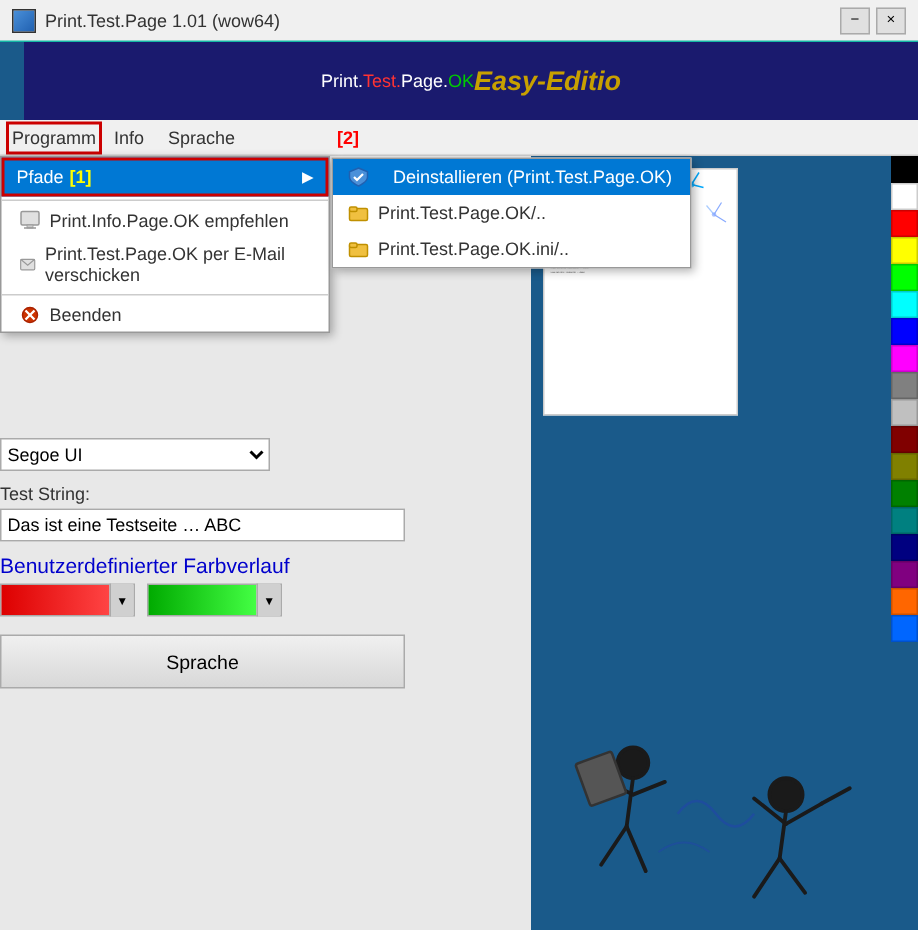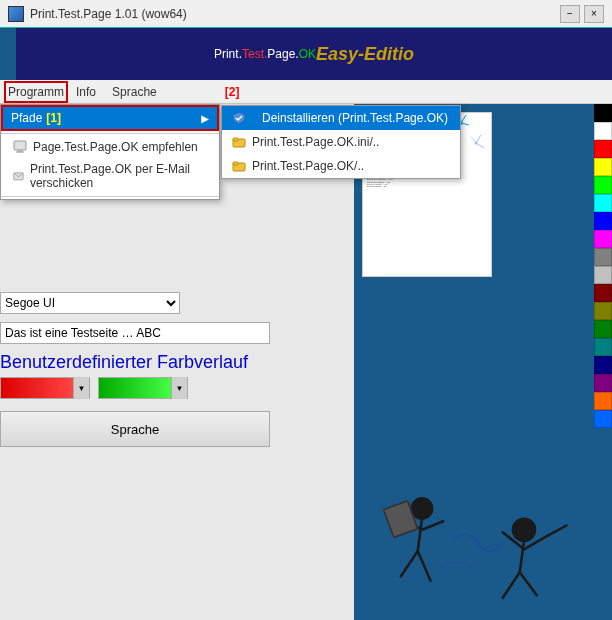--- a/index.html
+++ b/index.html
@@ -216,21 +216,21 @@
     .test-string-input {
       width: 270px;
       height: 22px;
       font-size: 12px;
       border: 1px solid #aaa;
       padding: 2px 4px;
       background: white;
     }
     .gradient-label {
       color: #0000cc;
-      font-size: 18px;
+      font-size: 14px;
       margin: 8px 0 4px 0;
     }
     .gradient-row {
       display: flex;
       gap: 8px;
       align-items: center;
     }
     .gradient-swatch {
       width: 90px;
       height: 22px;
@@ -384,63 +384,72 @@
             <path d="M7 1 L13 3.5 L13 7 C13 10.5 7 13 7 13 C7 13 1 10.5 1 7 L1 3.5 Z" fill="#4a90d9" stroke="#2060b0" stroke-width="1"></path>
             <path d="M4 7 L6 9 L10 5" stroke="white" stroke-width="1.5" fill="none"></path>
           </svg>
           <span>Deinstallieren (Print.Test.Page.OK)</span>
         </div>
         <div class="submenu-item">
           <svg width="14" height="14" viewBox="0 0 14 14">
             <rect x="1" y="4" width="12" height="8" rx="1" fill="#f0c040" stroke="#c09000" stroke-width="1"></rect>
             <rect x="1" y="3" width="5" height="3" rx="1" fill="#f0c040" stroke="#c09000" stroke-width="1"></rect>
           </svg>
-          <span>Print.Test.Page.OK.ini/..</span>
+          <span>Print.Test.Page.OK/..</span>
         </div>
         <div class="submenu-item">
           <svg width="14" height="14" viewBox="0 0 14 14">
             <rect x="1" y="4" width="12" height="8" rx="1" fill="#f0c040" stroke="#c09000" stroke-width="1"></rect>
             <rect x="1" y="3" width="5" height="3" rx="1" fill="#f0c040" stroke="#c09000" stroke-width="1"></rect>
           </svg>
-          <span>Print.Test.Page.OK/..</span>
+          <span>Print.Test.Page.OK.ini/..</span>
         </div>
       </div>
 
       <div class="dropdown-separator"></div>
 
       <div class="dropdown-item">
         <svg width="14" height="14" viewBox="0 0 14 14">
           <rect x="1" y="1" width="12" height="9" rx="1" fill="#e0e0e0" stroke="#999" stroke-width="1"></rect>
           <rect x="5" y="10" width="4" height="2" fill="#ccc" stroke="#999" stroke-width="0.5"></rect>
           <line x1="3" y1="12" x2="11" y2="12" stroke="#999" stroke-width="1"></line>
         </svg>
-        <span>Page.Test.Page.OK empfehlen</span>
+        <span>Print.Info.Page.OK empfehlen</span>
       </div>
 
       <div class="dropdown-item">
         <svg width="14" height="14" viewBox="0 0 14 14">
           <rect x="1" y="3" width="12" height="9" rx="1" fill="#e0e0e0" stroke="#999" stroke-width="1"></rect>
           <polyline points="1,3 7,8 13,3" fill="none" stroke="#999" stroke-width="1"></polyline>
         </svg>
         <span>Print.Test.Page.OK per E-Mail verschicken</span>
       </div>
 
       <div class="dropdown-separator"></div>
 
+      <div class="beenden-item">
+        <svg width="14" height="14" viewBox="0 0 14 14">
+          <circle cx="7" cy="7" r="5" fill="#cc3300" stroke="#aa2200" stroke-width="1"></circle>
+          <line x1="4" y1="4" x2="10" y2="10" stroke="white" stroke-width="1.5"></line>
+          <line x1="10" y1="4" x2="4" y2="10" stroke="white" stroke-width="1.5"></line>
+        </svg>
+        <span>Beenden</span>
+      </div>
     </div>
 
     <div class="form-area">
       
       <div class="font-row">
         <select class="font-select">
           <option>Segoe UI</option>
         </select>
       </div>
 
       
+      <span class="label-text">Test String:</span>
       <input class="test-string-input" type="text" value="Das ist eine Testseite … ABC" style="">
 
       
       <div class="gradient-label">Benutzerdefinierter Farbverlauf</div>
 
       
       <div class="gradient-row">
         <div class="gradient-swatch">
           <div class="gradient-red" style="flex:1; height:100%;"></div>
           <div class="swatch-arrow">▼</div>

